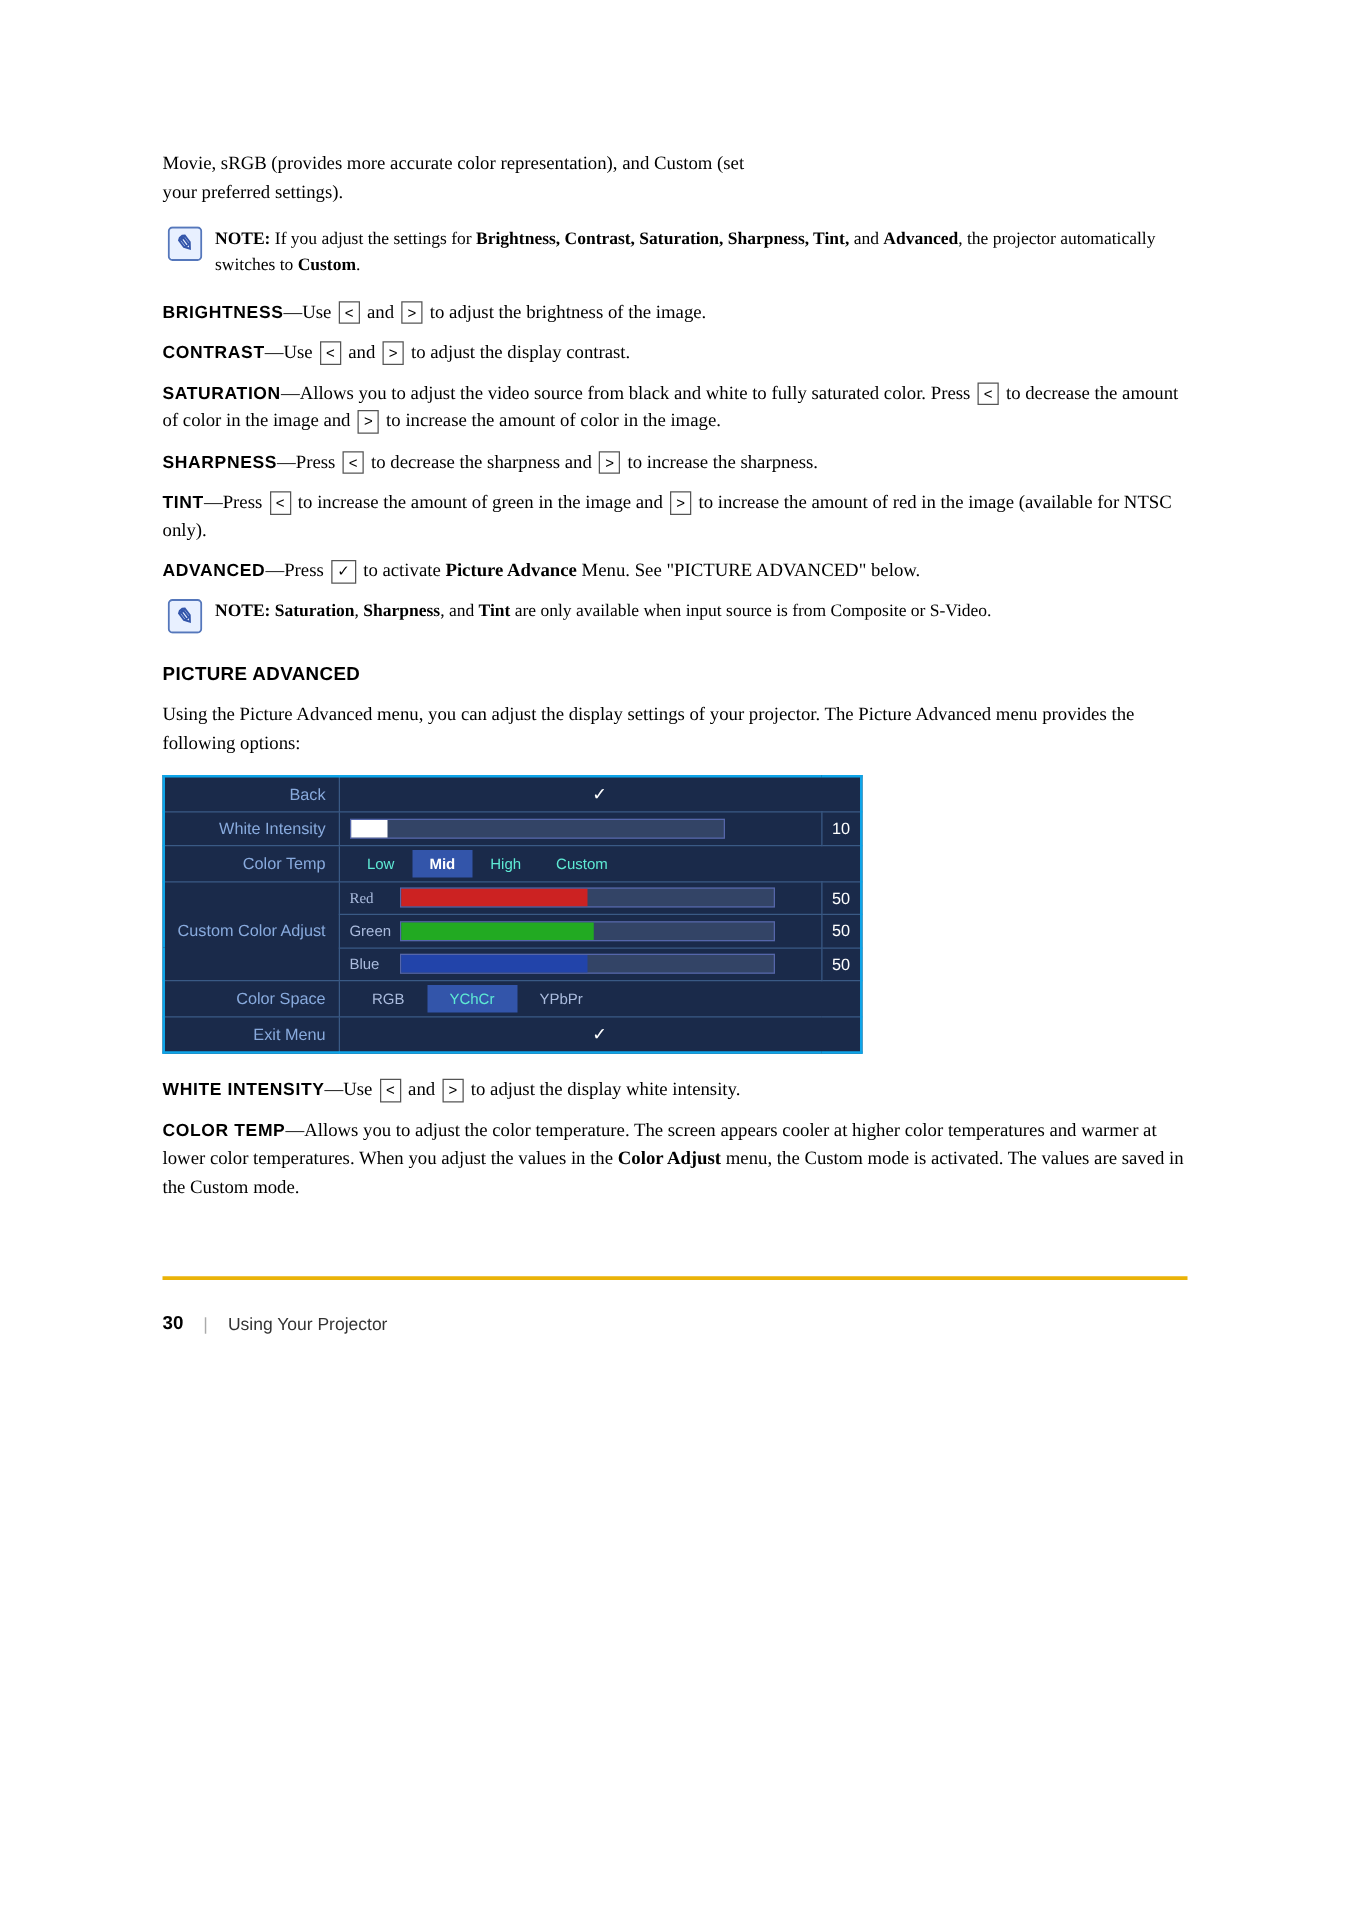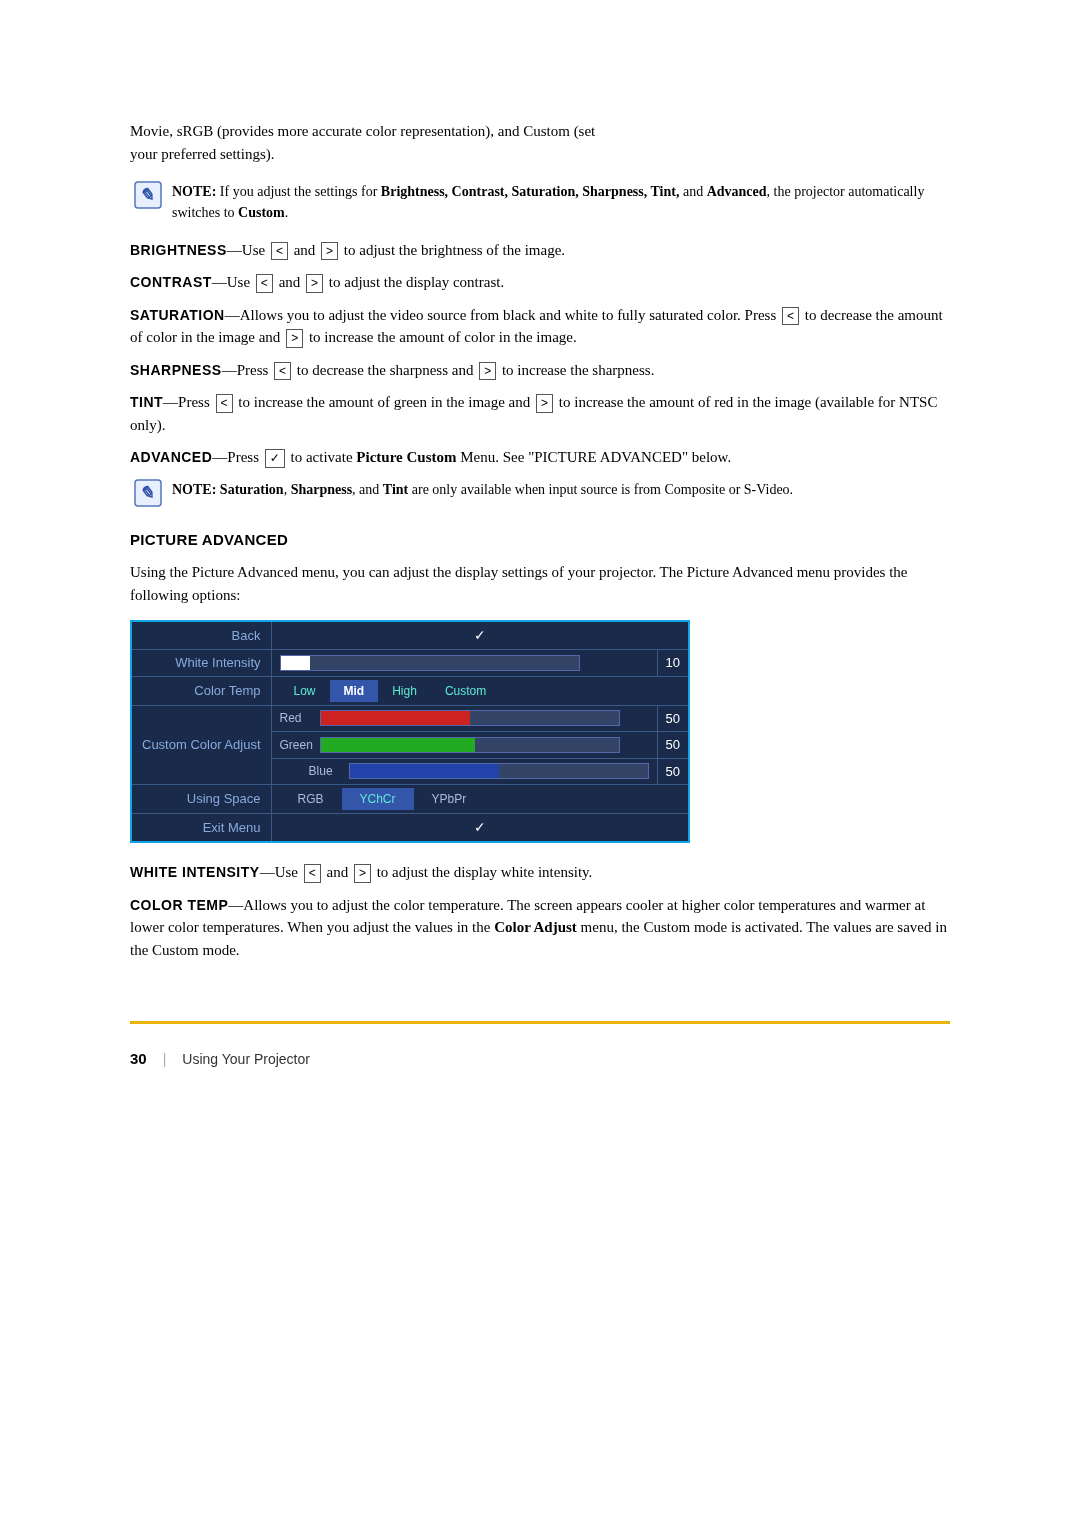--- a/index.html
+++ b/index.html
@@ -233,21 +233,21 @@
 
   <p class="param-line">
     <span class="param-label">Sharpness</span><span>—Press <span class="btn-sym">&lt;</span> to decrease the sharpness and <span class="btn-sym">&gt;</span> to increase the sharpness.</span>
   </p>
 
   <p class="param-line">
     <span class="param-label">Tint</span><span>—Press <span class="btn-sym">&lt;</span> to increase the amount of green in the image and <span class="btn-sym">&gt;</span> to increase the amount of red in the image (available for NTSC only).</span>
   </p>
 
   <p class="param-line">
-    <span class="param-label">Advanced</span><span>—Press <span class="btn-sym">✓</span> to activate <strong>Picture Custom</strong> Menu. See "PICTURE ADVANCED" below.</span>
+    <span class="param-label">Advanced</span><span>—Press <span class="btn-sym">✓</span> to activate <strong>Picture Advance</strong> Menu. See "PICTURE ADVANCED" below.</span>
   </p>
 
   <div class="note-box">
     <div class="note-icon">
       <svg viewBox="0 0 28 28" xmlns="http://www.w3.org/2000/svg">
         <rect x="1" y="1" width="26" height="26" rx="3" fill="#e8f0ff" stroke="#5577bb" stroke-width="1.5"></rect>
         <text x="5" y="20" font-size="18" fill="#3355aa" font-family="Georgia, serif" font-style="italic" font-weight="bold">✎</text>
       </svg>
     </div>
     <div class="note-text">
@@ -290,21 +290,21 @@
           <span class="color-temp-opt selected">Mid</span>
           <span class="color-temp-opt">High</span>
           <span class="color-temp-opt">Custom</span>
         </div>
       </td>
     </tr>
 
     <tr>
       <td class="label-cell" rowspan="3" style="vertical-align:middle;">Custom Color Adjust</td>
       <td class="value-cell">
-        <div style="display:flex; align-items:center; gap:4px;">
+        <div style="display:flex; align-items:center; gap:4px;font-family:Liberation Serif, serif;">
           <span style="color:#aabbdd; width:36px; font-size:12px;">Red</span>
           <div class="slider-track">
             <div class="slider-fill-red"></div>
           </div>
         </div>
       </td>
       <td class="value-cell" style="text-align:right; width:30px;">50</td>
     </tr>
     <tr>
       <td class="value-cell">
@@ -312,32 +312,32 @@
           <span style="color:#aabbdd; width:36px; font-size:12px;">Green</span>
           <div class="slider-track">
             <div class="slider-fill-green"></div>
           </div>
         </div>
       </td>
       <td class="value-cell" style="text-align:right; width:30px;">50</td>
     </tr>
     <tr>
       <td class="value-cell">
-        <div style="display:flex; align-items:center; gap:4px;justify-content:flex-end;">
+        <div style="display:flex; align-items:center; gap:4px;">
           <span style="color:#aabbdd; width:36px; font-size:12px;">Blue</span>
           <div class="slider-track">
             <div class="slider-fill-blue"></div>
           </div>
         </div>
       </td>
       <td class="value-cell" style="text-align:right; width:30px;">50</td>
     </tr>
 
     <tr class="color-space-row">
-      <td class="label-cell">Using Space</td>
+      <td class="label-cell">Color Space</td>
       <td class="value-cell" colspan="2">
         <div class="color-space-options">
           <span class="color-space-opt">RGB</span>
           <span class="color-space-opt selected">YChCr</span>
           <span class="color-space-opt">YPbPr</span>
         </div>
       </td>
     </tr>
 
     <tr>

